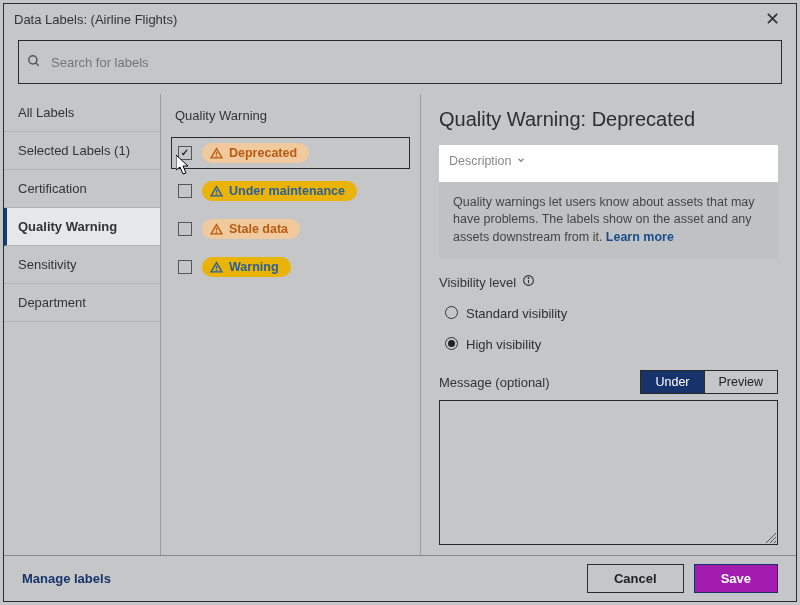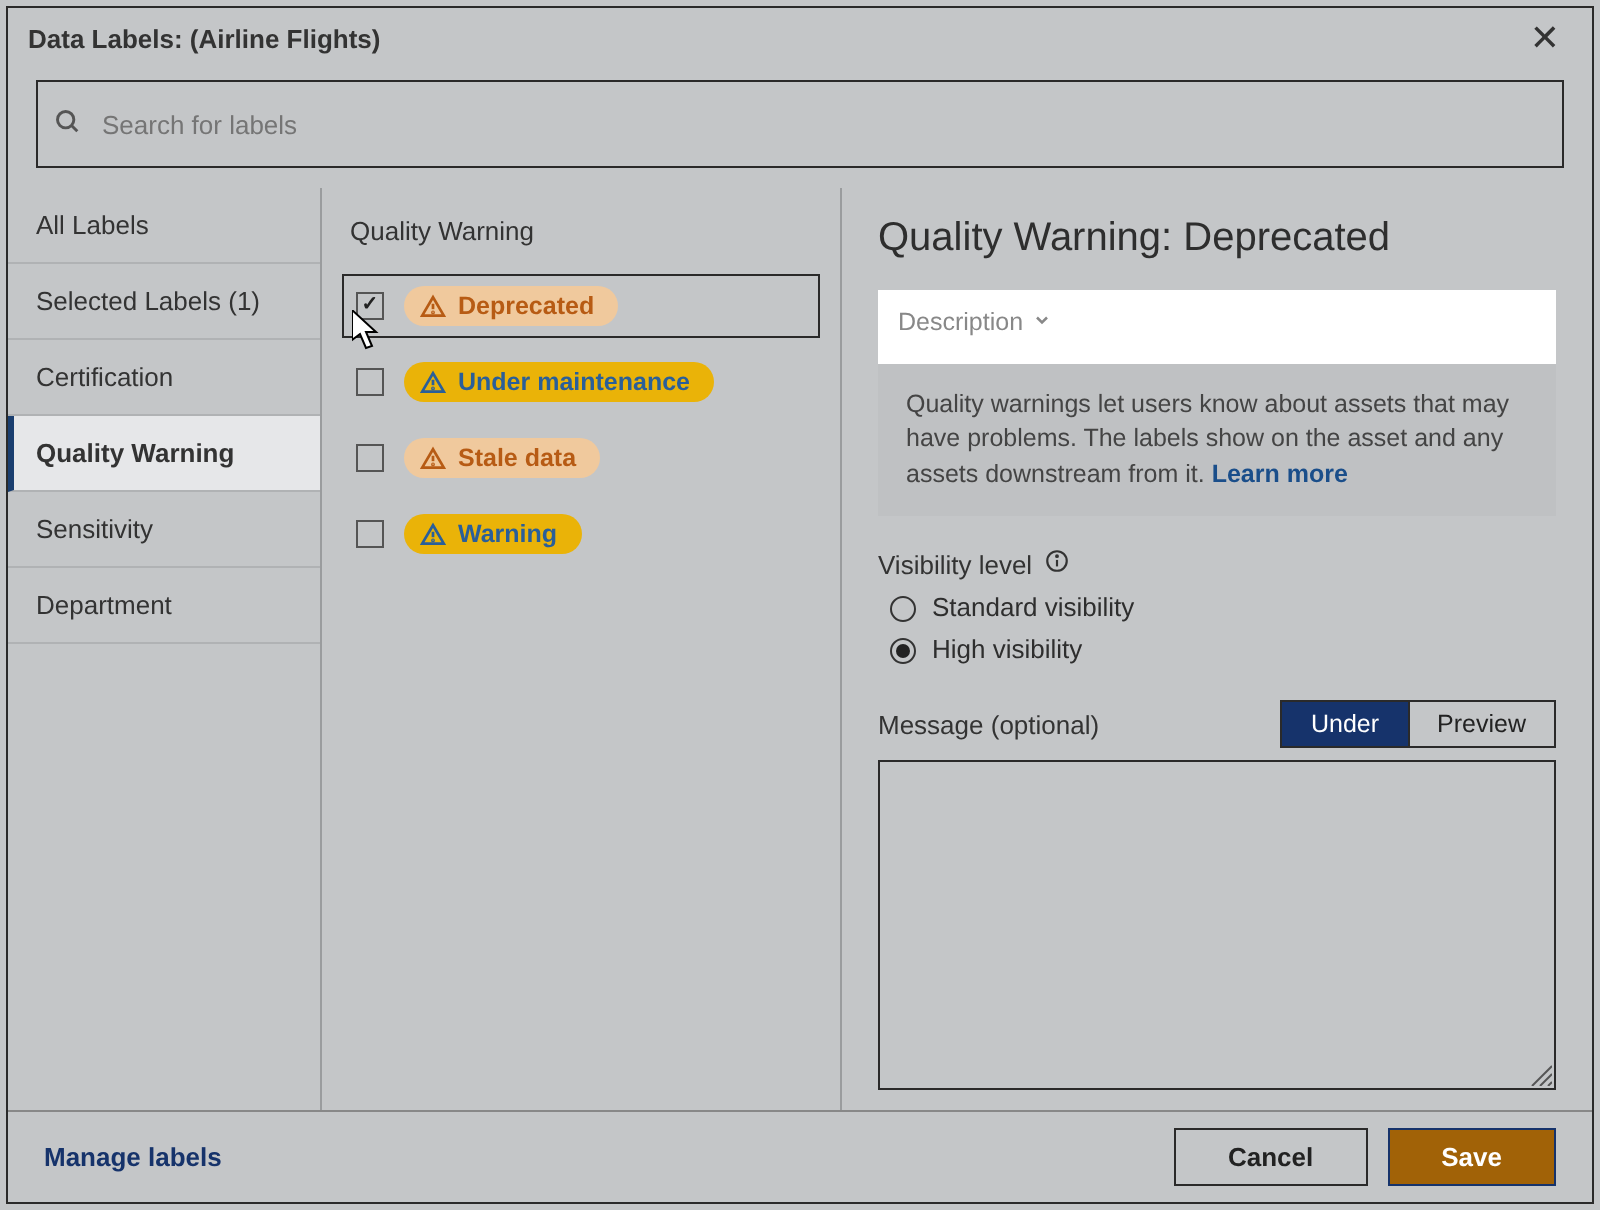--- a/index.html
+++ b/index.html
@@ -18,21 +18,21 @@
     border:1px solid #2a2a2a;
     background:#c4c6c8;
     display:flex; flex-direction:column;
   }
   .titlebar {
     height:30px;
     display:flex; align-items:center;
     padding:0 10px;
     color:#333;
   }
-  .titlebar .title { font-size:13px;font-weight:bold; }
+  .titlebar .title { font-size:13px; }
   .titlebar .spacer { flex:1; }
   .close-x { font-size:18px; line-height:1; cursor:pointer; color:#333; padding:2px 6px;}
   .searchbar-wrap { padding:6px 14px 10px 14px; }
   .searchbar {
     border:1.5px solid #2a2a2a;
     background:#c4c6c8;
     height:44px;
     display:flex; align-items:center;
     padding:0 8px;
     gap:8px;
@@ -128,21 +128,21 @@
     background:#bfc1c3;
     padding:12px 14px;
     font-size:12.5px;
     color:#444;
     line-height:1.4;
     margin-top:0;
   }
   .info-box a { color:#1a4e8a; font-weight:600; text-decoration:none;}
   .vis-block { margin-top:16px; }
   .vis-head { display:flex; align-items:center; gap:6px; font-size:13px; color:#333;}
-  .radio-row { display:flex; align-items:flex-end; gap:8px; margin-top:6px; margin-left:6px; font-size:13px;}
+  .radio-row { display:flex; align-items:flex-start; gap:8px; margin-top:16px; margin-left:6px; font-size:13px;}
   .radio {
     width:13px; height:13px; border:1.5px solid #333; border-radius:50%;
     display:inline-flex; align-items:center; justify-content:center;
     background:#c4c6c8;
   }
   .radio.sel::after { content:""; width:7px; height:7px; background:#222; border-radius:50%;}
   .msg-block { margin-top:18px; display:flex; flex-direction:column; flex:1; min-height:0;}
   .msg-head { display:flex; align-items:center; }
   .msg-head .lab { font-size:13px; color:#333; }
   .msg-head .spacer{flex:1;}
@@ -184,21 +184,21 @@
   .footer .spacer{flex:1;}
   .btn {
     border:1.5px solid #2a2a2a;
     padding:6px 26px;
     font-size:13px;
     font-weight:600;
     background:#c4c6c8;
     color:#222;
     cursor:pointer;
   }
-  .btn.primary { background:#a16207; color:#fff; border-color:#16336b;}
+  .btn.primary { background:#a21caf; color:#fff; border-color:#16336b;}
 </style>
 </head>
 <body>
 
 <div class="dialog">
 
   <div class="titlebar">
     <span class="title">Data Labels: (Airline Flights)</span>
     <span class="spacer"></span>
     <span class="close-x">✕</span>

